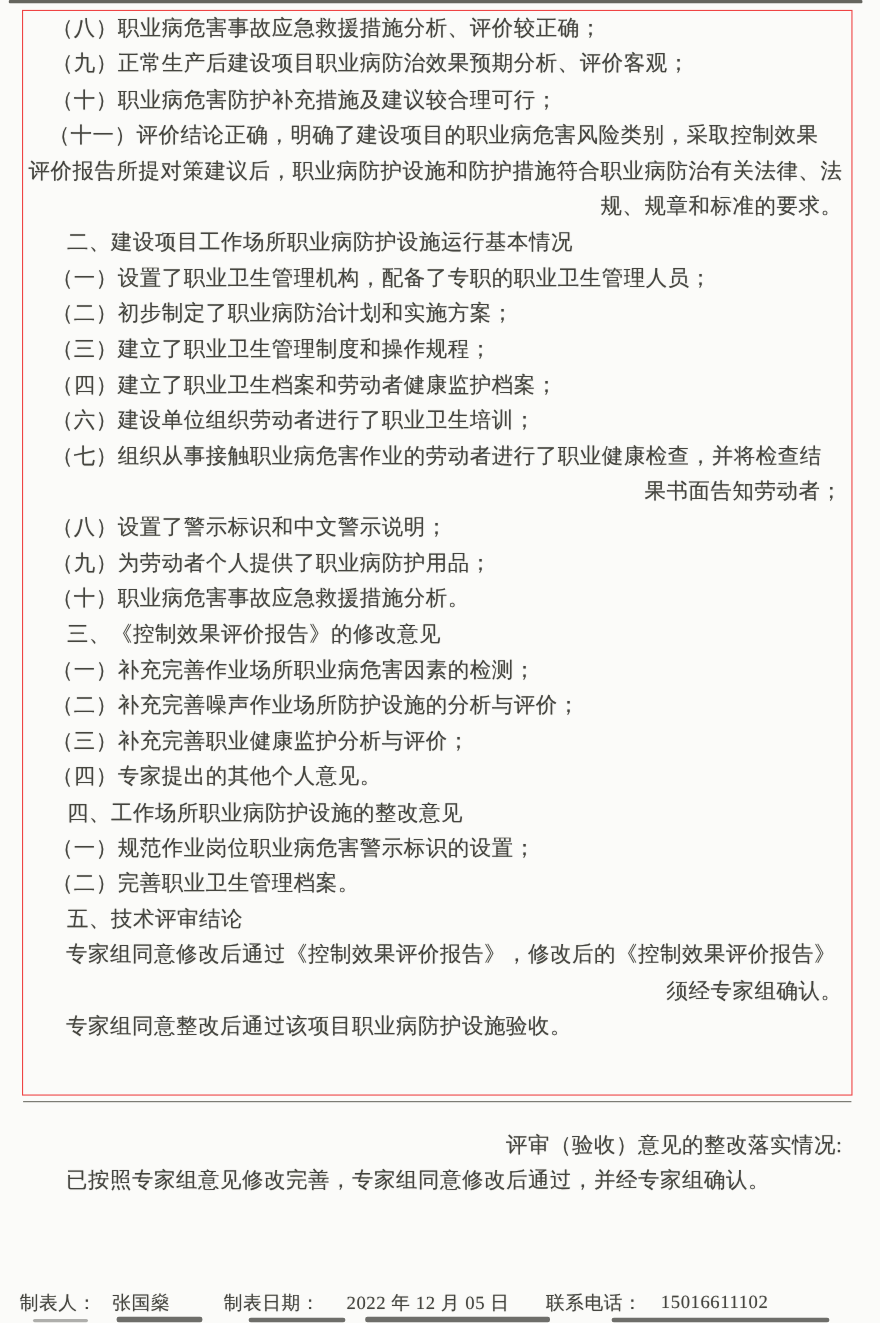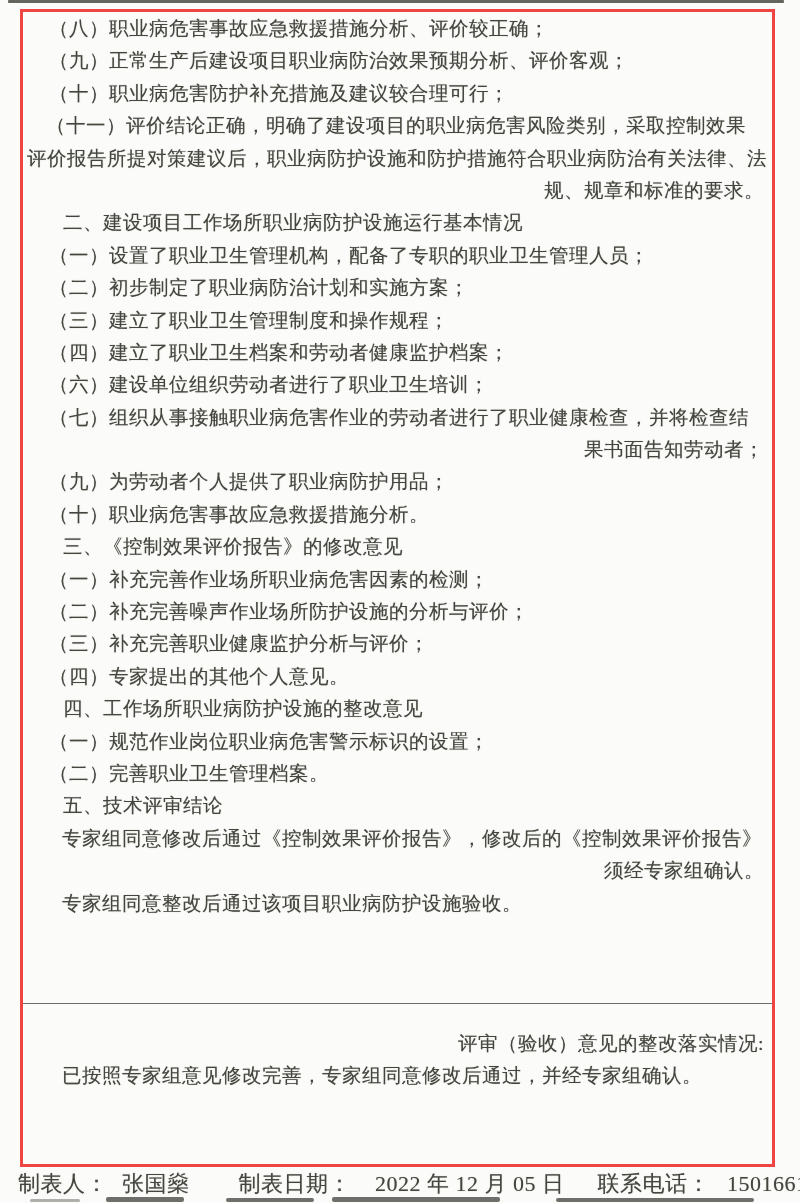--- a/index.html
+++ b/index.html
@@ -11,22 +11,22 @@
     font-family:"Liberation Serif","DejaVu Serif",serif;
     color:#45453f;
   }
   
   .cut-line-top{
     position:absolute;left:8px;top:0;width:776px;height:3px;
     background:#4a4a43;opacity:.85;border-radius:1px;
   }
   
   .form-box{
-    position:absolute;left:20px;top:9px;width:755px;height:1158px;
-    border:3px solid #ef4444;
+    position:absolute;left:20px;top:9px;width:755px;height:987px;
+    border:1px solid #ef4444;
     box-sizing:border-box;
     background:transparent;
   }
   .cell-main{
     box-sizing:border-box;
     height:991px;
     padding:1px 8px 0 2px;
     overflow:hidden;
   }
   .cell-rect{
@@ -44,21 +44,21 @@
   }
   .flush{padding-left:2px;text-align:right;}
   .item{padding-left:24px;}
   .item11{padding-left:21px;}
   .head{padding-left:38px;}
   .para{padding-left:37px;}
   
   .footer-row{
     position:absolute;left:18px;top:1169px;width:770px;height:30px;
     display:flex;align-items:center;
-    font-size:22px;letter-spacing:.5px;
+    font-size:17px;letter-spacing:.5px;
     white-space:nowrap;
     text-shadow:0 0 1px rgba(70,70,64,.45);
   }
   .footer-row .seg{display:inline-block;}
   .seg-name{margin-left:14px;text-align:right;}
   .seg-datelabel{margin-left:49px;}
   .seg-datevalue{margin-left:24px;}
   .seg-phonelabel{margin-left:33px;}
   .seg-phonevalue{margin-left:17px;}
   
@@ -87,20 +87,21 @@
         <div class="line flush">评价报告所提对策建议后，职业病防护设施和防护措施符合职业病防治有关法律、法</div>
         <div class="line flush">规、规章和标准的要求。</div>
         <div class="line head">二、建设项目工作场所职业病防护设施运行基本情况</div>
         <div class="line item">（一）设置了职业卫生管理机构，配备了专职的职业卫生管理人员；</div>
         <div class="line item">（二）初步制定了职业病防治计划和实施方案；</div>
         <div class="line item">（三）建立了职业卫生管理制度和操作规程；</div>
         <div class="line item">（四）建立了职业卫生档案和劳动者健康监护档案；</div>
         <div class="line item">（六）建设单位组织劳动者进行了职业卫生培训；</div>
         <div class="line item">（七）组织从事接触职业病危害作业的劳动者进行了职业健康检查，并将检查结</div>
         <div class="line flush">果书面告知劳动者；</div>
+        <div class="line item">（八）设置了警示标识和中文警示说明；</div>
         <div class="line item">（九）为劳动者个人提供了职业病防护用品；</div>
         <div class="line item">（十）职业病危害事故应急救援措施分析。</div>
         <div class="line head">三、《控制效果评价报告》的修改意见</div>
         <div class="line item">（一）补充完善作业场所职业病危害因素的检测；</div>
         <div class="line item">（二）补充完善噪声作业场所防护设施的分析与评价；</div>
         <div class="line item">（三）补充完善职业健康监护分析与评价；</div>
         <div class="line item">（四）专家提出的其他个人意见。</div>
         <div class="line head">四、工作场所职业病防护设施的整改意见</div>
         <div class="line item">（一）规范作业岗位职业病危害警示标识的设置；</div>
         <div class="line item">（二）完善职业卫生管理档案。</div>

